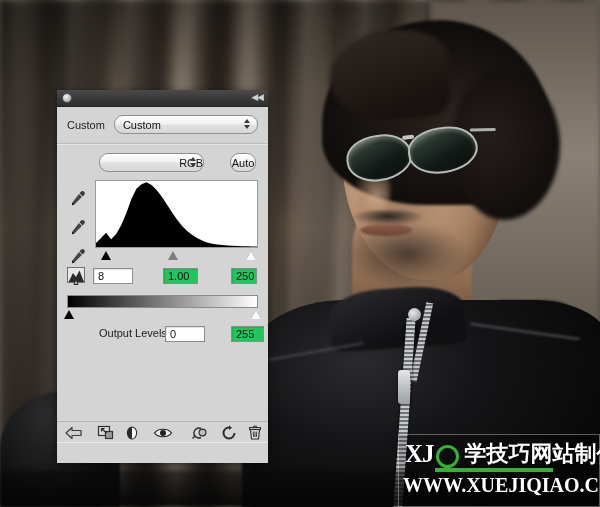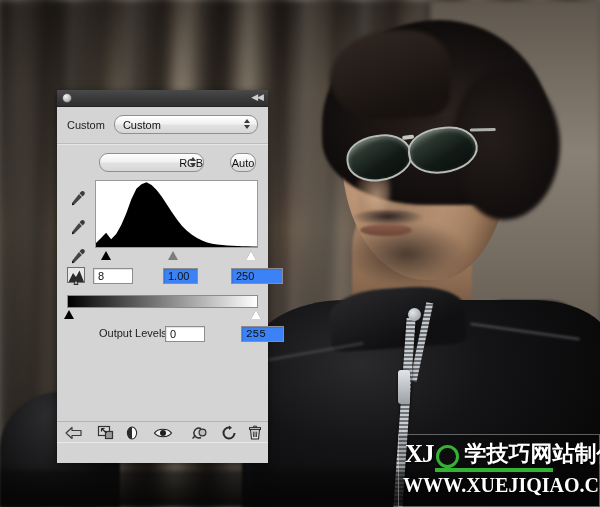--- a/index.html
+++ b/index.html
@@ -533,33 +533,33 @@
   }
   .warn-icon {
     position: relative;
     width: 22px; height: 18px;
     flex: 0 0 22px;
   }
   .field {
     height: 16px;
     border: 1px solid #8d8d8d;
     box-sizing: border-box;
-    background: #3b82f6;
+    background: #22c55e;
     font-size: 11px;
     color: #111;
     display: flex;
     align-items: center;
     justify-content: flex-start;
     padding-left: 4px;
     box-shadow: inset 1px 1px 1px rgba(0,0,0,0.12);
   }
   .field.active { background: #ffffff; }
   .field.fx-black { position: absolute; left: 36px; width: 40px; }
   .field.fx-gray  { position: absolute; left: 106px; width: 35px; text-align: left; }
-  .field.fx-white { position: absolute; left: 174px; width: 52px; }
+  .field.fx-white { position: absolute; left: 174px; width: 26px; }
 
   .gradient-block {
     position: relative;
     padding: 10px 10px 0 10px;
   }
   .gradient-bar {
     height: 13px;
     border: 1px solid #8b8b8b;
     box-sizing: border-box;
     background: linear-gradient(90deg, #000000 0%, #ffffff 100%);
@@ -575,21 +575,21 @@
     align-items: center;
     padding: 6px 10px 0 10px;
     height: 18px;
   }
   .out-label {
     position: absolute;
     left: 42px; top: 7px;
     font-size: 11px;
   }
   .field.fo-min { position: absolute; left: 108px; top: 6px; width: 40px; }
-  .field.fo-max { position: absolute; left: 184px; top: 6px; width: 43px; font-family: Liberation Mono, monospace; }
+  .field.fo-max { position: absolute; left: 174px; top: 6px; width: 33px; }
 
   .panel-toolbar {
     position: absolute;
     left: 0; bottom: 0;
     width: 211px;
     height: 21px;
     border-top: 1px solid #b4b4b4;
     box-shadow: 0 -1px 0 #e9e9e9 inset;
     display: flex;
     align-items: center;

